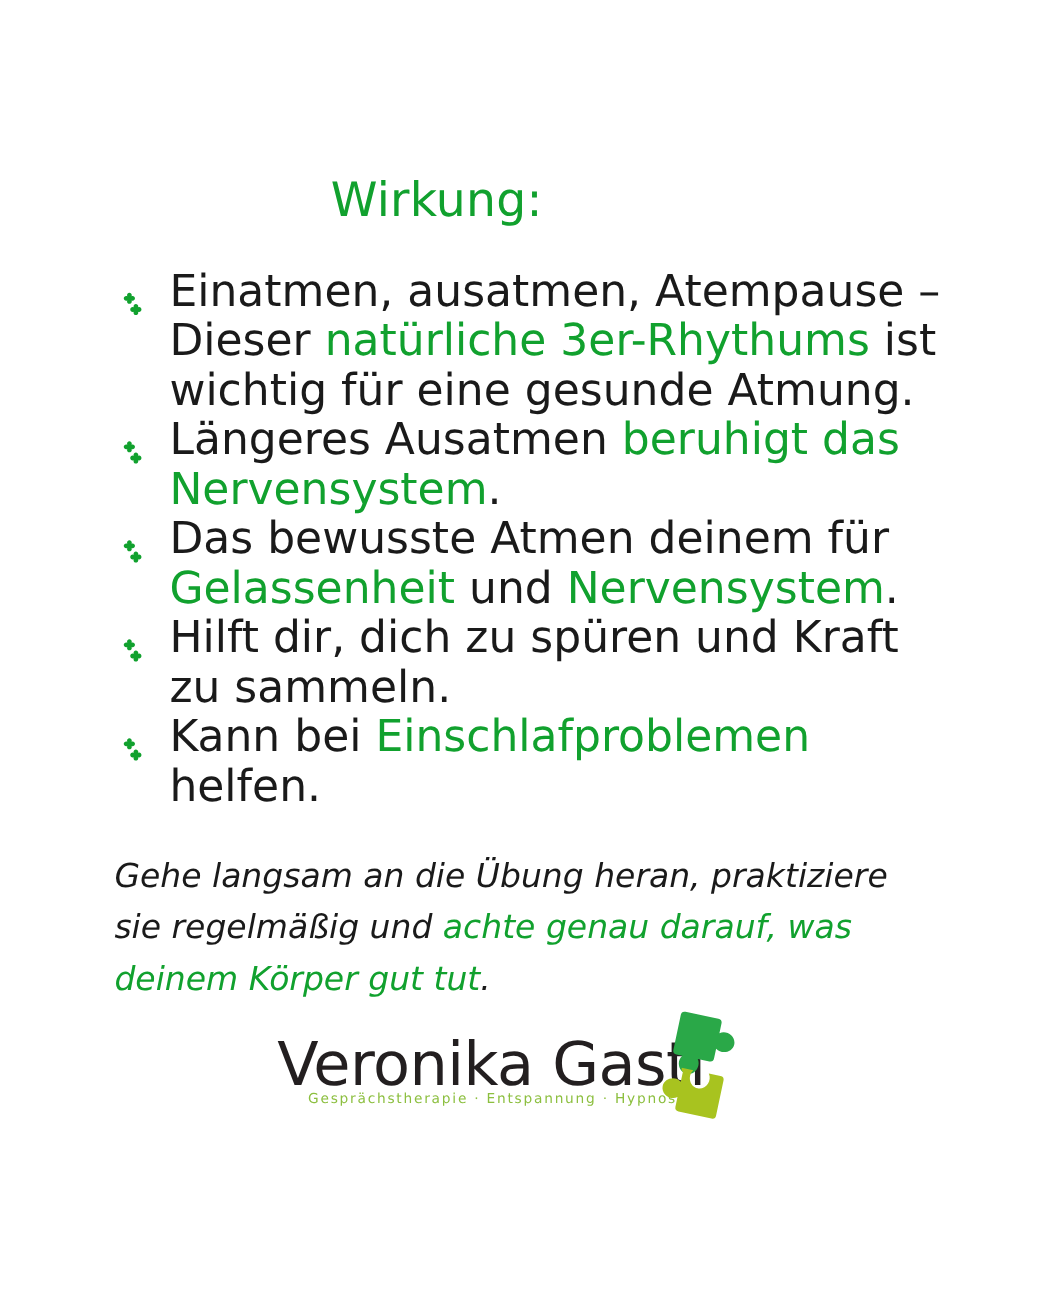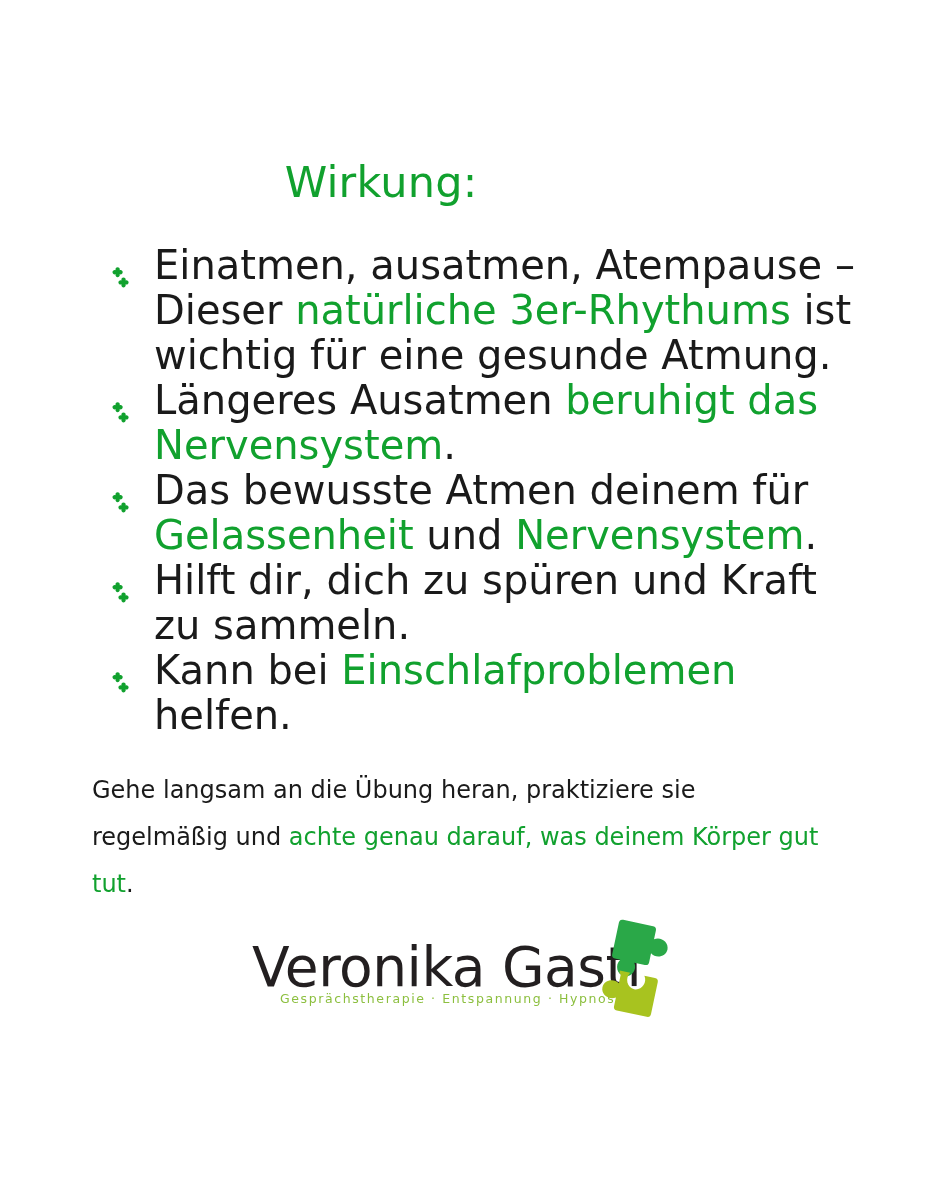--- a/index.html
+++ b/index.html
@@ -16,21 +16,21 @@
   }
   .page {
     position: relative;
     width: 949px;
     height: 1186px;
     box-sizing: border-box;
   }
   .title {
     position: absolute;
     top: 128px;
-    left: 0;
+    left: 16px;
     width: 762px;
     text-align: center;
     font-size: 43px;
     font-weight: 400;
     color: #11a12e;
     letter-spacing: 0.2px;
   }
   .bullet-list {
     position: absolute;
     top: 243px;
@@ -54,25 +54,26 @@
     top: 11px;
     width: 24px;
     height: 24px;
   }
   .green {
     color: #11a12e;
   }
   .paragraph {
     position: absolute;
     top: 743px;
-    left: 92px;
+    left: 104px;
     width: 745px;
-    font-size: 24px;
+    font-size: 30px;
     line-height: 47px;
     color: #1a1a1a;
+    font-style: italic;
   }
   .logo {
     position: absolute;
     left: 252px;
     top: 915px;
     width: 440px;
     height: 130px;
   }
   .logo-wordmark {
     position: absolute;

